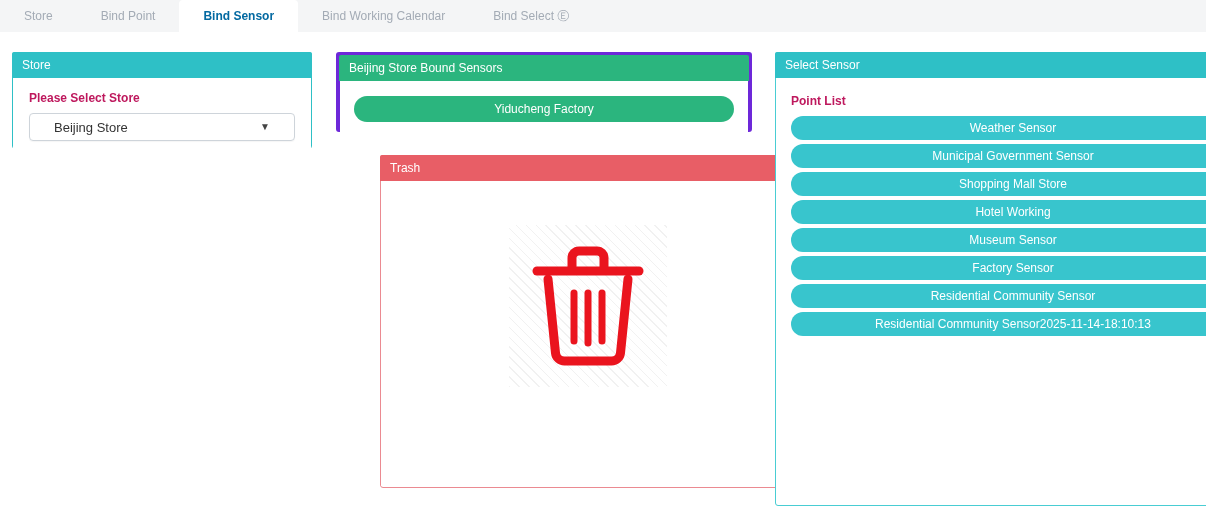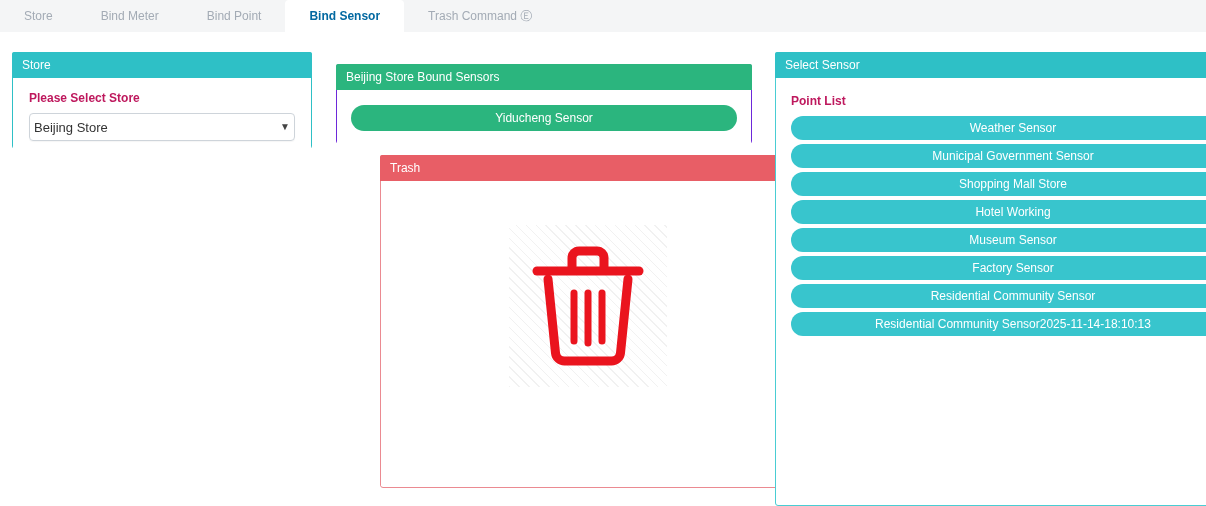--- a/index.html
+++ b/index.html
@@ -29,41 +29,41 @@
   .panel-header {
     height:26px; display:flex; align-items:center; padding:0 10px;
     color:#fff; font-size:12px; border-radius:2px 2px 0 0;
   }
   .panel-body { background:#fff; }
 
   .store-panel  { left:12px;  top:52px; width:300px; height:97px;  border:1px solid #2ec0c6; }
   .store-panel  .panel-header { background:#2ec0c6; margin:-1px -1px 0 -1px; }
   .store-panel  .panel-body { padding:13px 16px; }
 
-  .bound-panel  { left:336px; top:64px; width:416px; height:80px;  border:1px solid #6d28d9; }
+  .bound-panel  { left:336px; top:52px; width:416px; height:80px;  border:4px solid #6d28d9; }
   .bound-panel  .panel-header { background:#2bb57e; margin:-1px -1px 0 -1px; }
   .bound-panel  .panel-body { padding:15px 14px; }
 
   .trash-panel  { left:336px; top:155px; width:416px; height:333px; border:1px solid #eb8a91;margin-left:44px; }
   .trash-panel  .panel-header { background:#e85e66; margin:-1px -1px 0 -1px; }
   .trash-panel  .panel-body { padding:0; height:305px; display:flex; justify-content:center; align-items:flex-start; }
 
   .select-panel { left:775px; top:52px; width:476px; height:454px; border:1px solid #49cdd3; }
   .select-panel .panel-header { background:#2ec0c6; margin:-1px -1px 0 -1px; }
   .select-panel .panel-body { padding:16px 15px; }
 
   .field-label {
     font-size:12px; font-weight:bold; color:#be185d; margin-bottom:8px;
   }
 
   
   .select {
     height:28px; border:1px solid #ced4da; border-radius:4px;
     display:flex; align-items:center; justify-content:space-between;
-    padding:0 4px; font-size:13px; color:#333; cursor:pointer;
+    padding:0 24px; font-size:13px; color:#333; cursor:pointer;
     box-shadow:0 1px 1px rgba(0,0,0,0.04);
   }
   .caret { font-size:10px; color:#444; line-height:1; }
 
   
   .pill {
     display:block; width:100%; border:none; color:#fff; text-align:center;
     font-size:12px; font-family:"Liberation Sans", sans-serif; cursor:pointer;
   }
   .green-pill {
@@ -79,42 +79,42 @@
     margin-top:44px; width:158px; height:162px;
     background:repeating-linear-gradient(45deg, rgba(120,120,120,0.10) 0 1px, transparent 1px 7px);
     display:flex; align-items:center; justify-content:center;
   }
 </style>
 </head>
 <body>
 
 <div class="tabbar">
   <div class="tab">Store</div>
-  <div class="tab">Bind Meter</div>
   <div class="tab">Bind Point</div>
   <div class="tab active">Bind Sensor</div>
-  <div class="tab">Trash Command Ⓔ</div>
+  <div class="tab">Bind Working Calendar</div>
+  <div class="tab">Bind Select Ⓔ</div>
 </div>
 
 <div class="panel store-panel">
   <div class="panel-header">Store</div>
   <div class="panel-body">
     <div class="field-label">Please Select Store</div>
     <div class="select">
       <span>Beijing Store</span>
       <span class="caret">▼</span>
     </div>
   </div>
 </div>
 
 <div class="panel bound-panel">
   <div class="panel-header">Beijing Store Bound Sensors</div>
   <div class="panel-body">
     <div>
-        <button class="pill green-pill">Yiducheng Sensor</button>
+        <button class="pill green-pill">Yiducheng Factory</button>
       </div>
   </div>
 </div>
 
 <div class="panel trash-panel">
   <div class="panel-header">Trash</div>
   <div class="panel-body">
     <div class="hatch-box">
       <svg width="122" height="138" viewBox="0 0 122 138" fill="none" stroke="#ea141e" stroke-linecap="round" stroke-linejoin="round">
         <path d="M45 32 V21 a7 7 0 0 1 7 -7 h18 a7 7 0 0 1 7 7 V32" stroke-width="9"></path>

